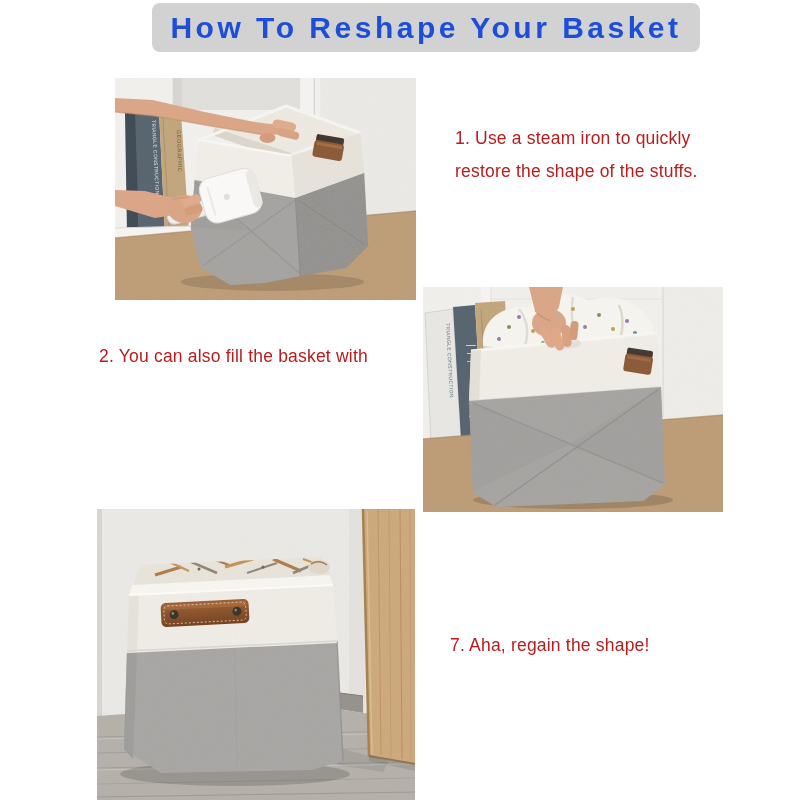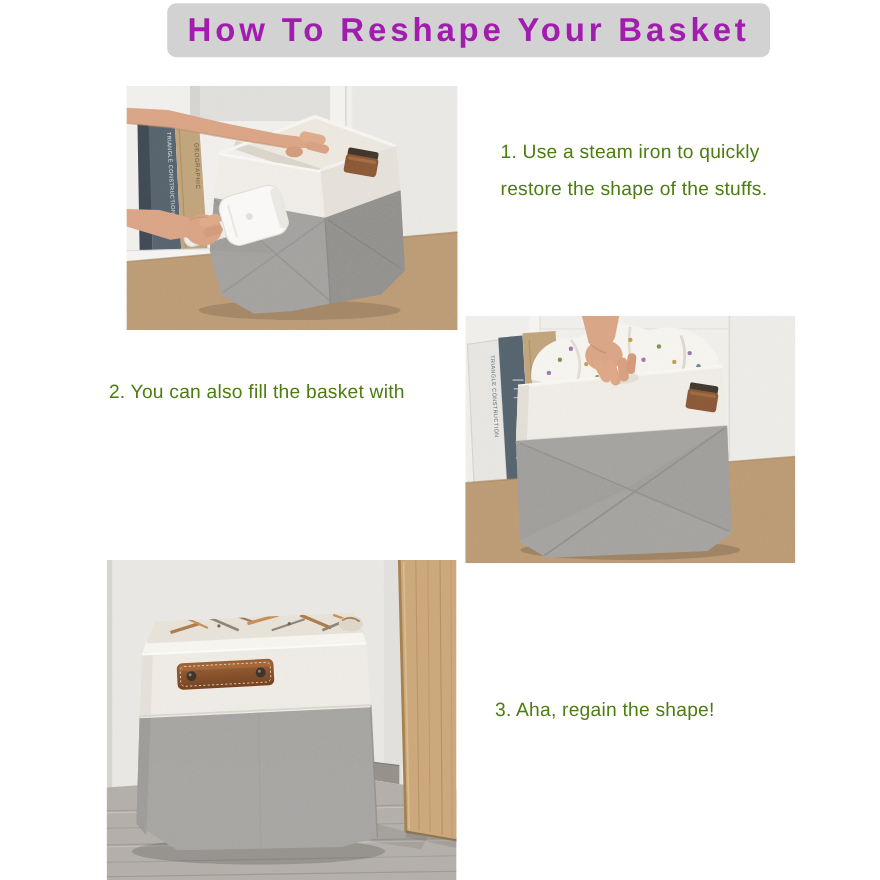--- a/index.html
+++ b/index.html
@@ -1,21 +1,21 @@
 <!DOCTYPE html>
 <html><head>
 <meta charset="utf-8">
 <style>
   html,body{margin:0;padding:0;background:#ffffff;}
   #canvas{position:relative;width:800px;height:800px;background:#ffffff;overflow:hidden;
           font-family:"Liberation Sans", sans-serif;}
   .title-bar{position:absolute;left:152px;top:3px;width:548px;height:49px;background:#d2d2d2;
              border-radius:8px;display:flex;align-items:center;justify-content:center;}
-  .title-bar span{font-size:30px;font-weight:700;color:#a21caf;letter-spacing:3.5px;white-space:nowrap;}
-  .step-text{position:absolute;color:#4d7c0f;font-size:17.5px;line-height:33px;letter-spacing:0.2px;}
+  .title-bar span{font-size:30px;font-weight:700;color:#1d4ed8;letter-spacing:3.5px;white-space:nowrap;}
+  .step-text{position:absolute;color:#b91c1c;font-size:17.5px;line-height:33px;letter-spacing:0.2px;}
   .step-text span{display:block;white-space:nowrap;}
   #step1-text{left:455px;top:122px;}
   #step2-text{left:99px;top:340px;}
   #step3-text{left:450px;top:629px;}
   .photo{position:absolute;display:block;margin:0;padding:0;}
   #photo1{left:115px;top:78px;width:301px;height:222px;}
   #photo2{left:423px;top:287px;width:300px;height:225px;}
   #photo3{left:97px;top:509px;width:318px;height:291px;}
   .photo svg{display:block;width:100%;height:100%;}
   .spine-text{font-family:"Liberation Sans",sans-serif;}
@@ -313,16 +313,16 @@
             <circle cx="75.8" cy="102.8" r="1.4" fill="#8a8178"></circle>
         <circle cx="140" cy="104" r="4.5" fill="#3a322b"></circle>
             <circle cx="138.8" cy="102.8" r="1.4" fill="#8a8178"></circle>
       </g>
     </g>
     <rect x="0" y="0" width="318" height="291" fill="#808080" filter="url(#g3)" opacity="0.05"></rect>
   </svg>
   </figure>
 
   <div class="step-text" id="step3-text">
-    <span>3. Aha, regain the shape!</span>
+    <span>7. Aha, regain the shape!</span>
   </div>
 
 </div>
 
 </body></html>

